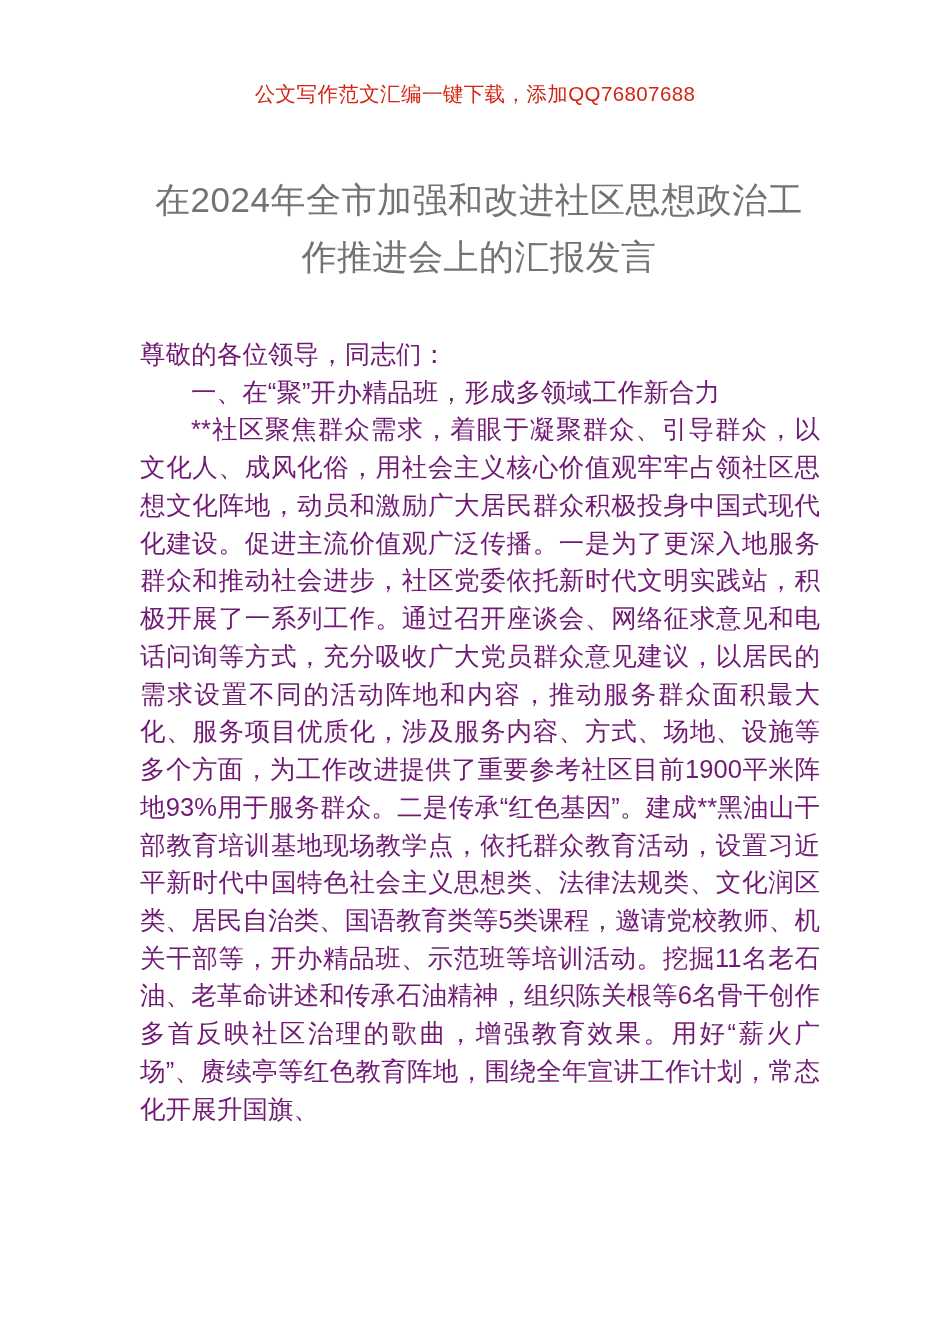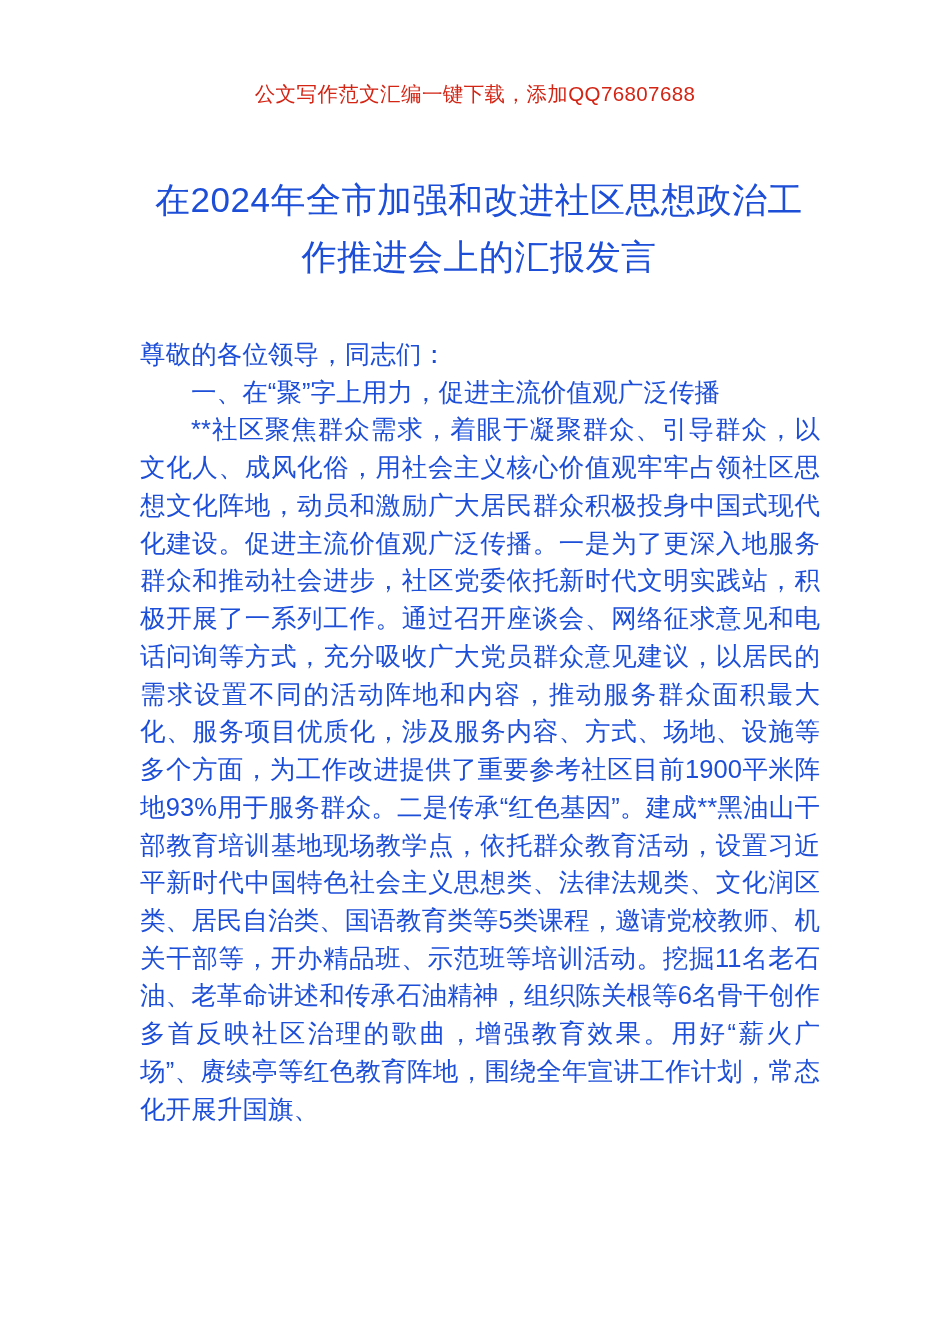--- a/index.html
+++ b/index.html
@@ -31,35 +31,35 @@
     white-space: nowrap;
   }
   .doc-title {
     position: absolute;
     top: 172px;
     left: 140px;
     width: 678px;
     text-align: center;
     font-size: 35px;
     line-height: 1.62;
-    color: #1d4ed8;
+    color: #737373;
     letter-spacing: 0.5px;
     font-family: "Liberation Sans", "DejaVu Sans", sans-serif;
   }
   .body-block {
     position: absolute;
     top: 336px;
     left: 140px;
     width: 680px;
   }
   .para {
     margin: 0;
     font-size: 25.5px;
     line-height: 1.48;
-    color: #1d4ed8;
+    color: #701a75;
     text-align: justify;
     text-justify: inter-ideograph;
     letter-spacing: 0.1px;
     font-family: "Liberation Sans", "DejaVu Sans", sans-serif;
     word-break: break-all;
   }
   .para.indent {
     text-indent: 2em;
   }
   .para.salutation {
@@ -73,17 +73,17 @@
 <body>
 
 <div class="page">
 
   <div class="watermark">公文写作范文汇编一键下载，添加QQ76807688</div>
 
   <div class="doc-title">在2024年全市加强和改进社区思想政治工作推进会上的汇报发言</div>
 
   <div class="body-block">
     <p class="para salutation">尊敬的各位领导，同志们：</p>
-    <p class="para heading">一、在“聚”字上用力，促进主流价值观广泛传播</p>
+    <p class="para heading">一、在“聚”开办精品班，形成多领域工作新合力</p>
     <p class="para indent">**社区聚焦群众需求，着眼于凝聚群众、引导群众，以文化人、成风化俗，用社会主义核心价值观牢牢占领社区思想文化阵地，动员和激励广大居民群众积极投身中国式现代化建设。促进主流价值观广泛传播。一是为了更深入地服务群众和推动社会进步，社区党委依托新时代文明实践站，积极开展了一系列工作。通过召开座谈会、网络征求意见和电话问询等方式，充分吸收广大党员群众意见建议，以居民的需求设置不同的活动阵地和内容，推动服务群众面积最大化、服务项目优质化，涉及服务内容、方式、场地、设施等多个方面，为工作改进提供了重要参考社区目前1900平米阵地93%用于服务群众。二是传承“红色基因”。建成**黑油山干部教育培训基地现场教学点，依托群众教育活动，设置习近平新时代中国特色社会主义思想类、法律法规类、文化润区类、居民自治类、国语教育类等5类课程，邀请党校教师、机关干部等，开办精品班、示范班等培训活动。挖掘11名老石油、老革命讲述和传承石油精神，组织陈关根等6名骨干创作多首反映社区治理的歌曲，增强教育效果。用好“薪火广场”、赓续亭等红色教育阵地，围绕全年宣讲工作计划，常态化开展升国旗、</p>
   </div>
 
 </div>
 
 </body></html>

